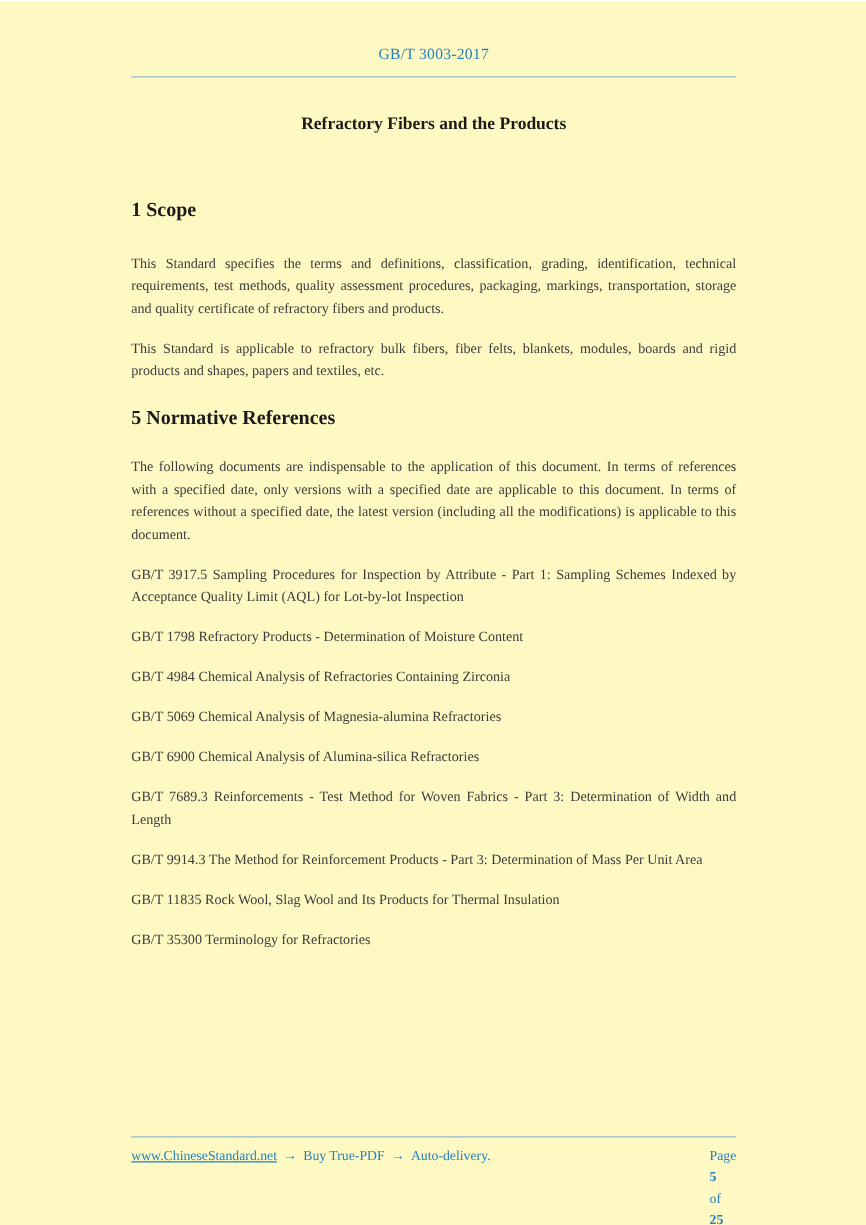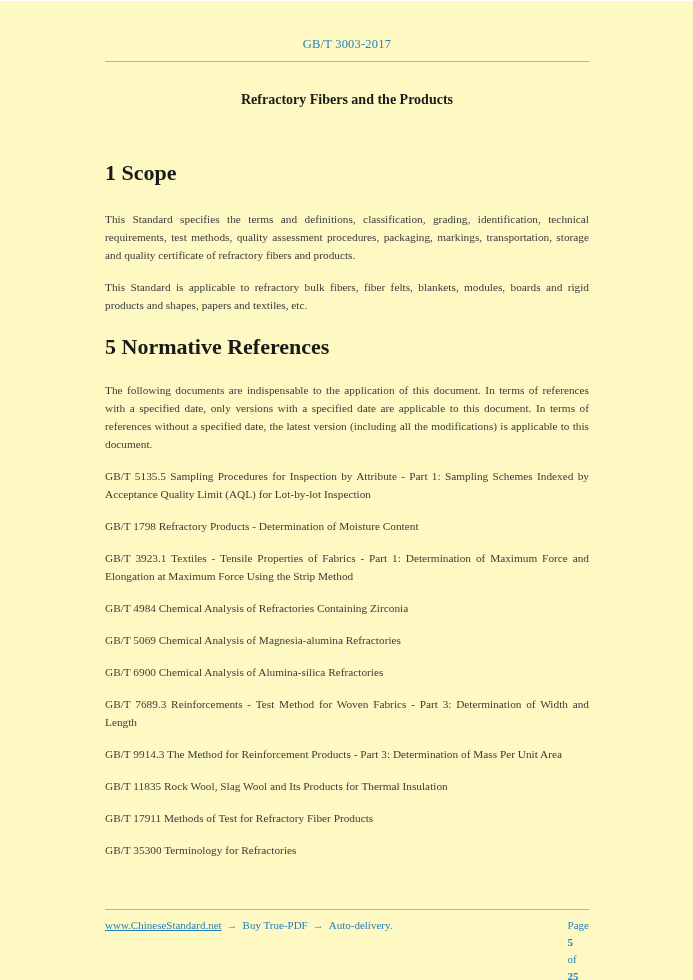--- a/index.html
+++ b/index.html
@@ -36,21 +36,21 @@
     margin: 0 104px 0 105px;
   }
   .doc-title {
     margin-top: 30px;
     font-size: 14px;
     font-weight: bold;
     color: var(--heading-text);
     text-align: center;
   }
   h2.section-heading {
-    font-size: 22px;
+    font-size: 16px;
     font-weight: bold;
     color: var(--heading-text);
     margin: 52px 0 24px 0;
   }
   h2.section-heading.tight {
     margin-top: 20px;
     margin-bottom: 21px;
   }
   p.body-para {
     font-size: 11.3px;
@@ -94,30 +94,28 @@
   <div class="content">
 
     <div class="doc-title">Refractory Fibers and the Products</div>
 
     <h2 class="section-heading">1 Scope</h2>
     <p class="body-para">This Standard specifies the terms and definitions, classification, grading, identification, technical requirements, test methods, quality assessment procedures, packaging, markings, transportation, storage and quality certificate of refractory fibers and products.</p>
     <p class="body-para">This Standard is applicable to refractory bulk fibers, fiber felts, blankets, modules, boards and rigid products and shapes, papers and textiles, etc.</p>
 
     <h2 class="section-heading tight">5 Normative References</h2>
     <p class="body-para">The following documents are indispensable to the application of this document. In terms of references with a specified date, only versions with a specified date are applicable to this document. In terms of references without a specified date, the latest version (including all the modifications) is applicable to this document.</p>
-    <p class="body-para">GB/T 5135.5 Sampling Procedures for Inspection by Attribute - Part 1: Sampling Schemes Indexed by Acceptance Quality Limit (AQL) for Lot-by-lot Inspection</p>
+    <p class="body-para">GB/T 3917.5 Sampling Procedures for Inspection by Attribute - Part 1: Sampling Schemes Indexed by Acceptance Quality Limit (AQL) for Lot-by-lot Inspection</p>
     <p class="body-para">GB/T 1798 Refractory Products - Determination of Moisture Content</p>
-    <p class="body-para">GB/T 3923.1 Textiles - Tensile Properties of Fabrics - Part 1: Determination of Maximum Force and Elongation at Maximum Force Using the Strip Method</p>
     <p class="body-para">GB/T 4984 Chemical Analysis of Refractories Containing Zirconia</p>
     <p class="body-para">GB/T 5069 Chemical Analysis of Magnesia-alumina Refractories</p>
     <p class="body-para">GB/T 6900 Chemical Analysis of Alumina-silica Refractories</p>
     <p class="body-para">GB/T 7689.3 Reinforcements - Test Method for Woven Fabrics - Part 3: Determination of Width and Length</p>
     <p class="body-para">GB/T 9914.3 The Method for Reinforcement Products - Part 3: Determination of Mass Per Unit Area</p>
     <p class="body-para">GB/T 11835 Rock Wool, Slag Wool and Its Products for Thermal Insulation</p>
-    <p class="body-para">GB/T 17911 Methods of Test for Refractory Fiber Products</p>
     <p class="body-para">GB/T 35300 Terminology for Refractories</p>
 
   </div>
 
   <div class="footer">
     <span class="footer-left">
       <a>www.ChineseStandard.net</a>
       <span>→</span>
       <span>Buy True-PDF</span>
       <span>→</span>

